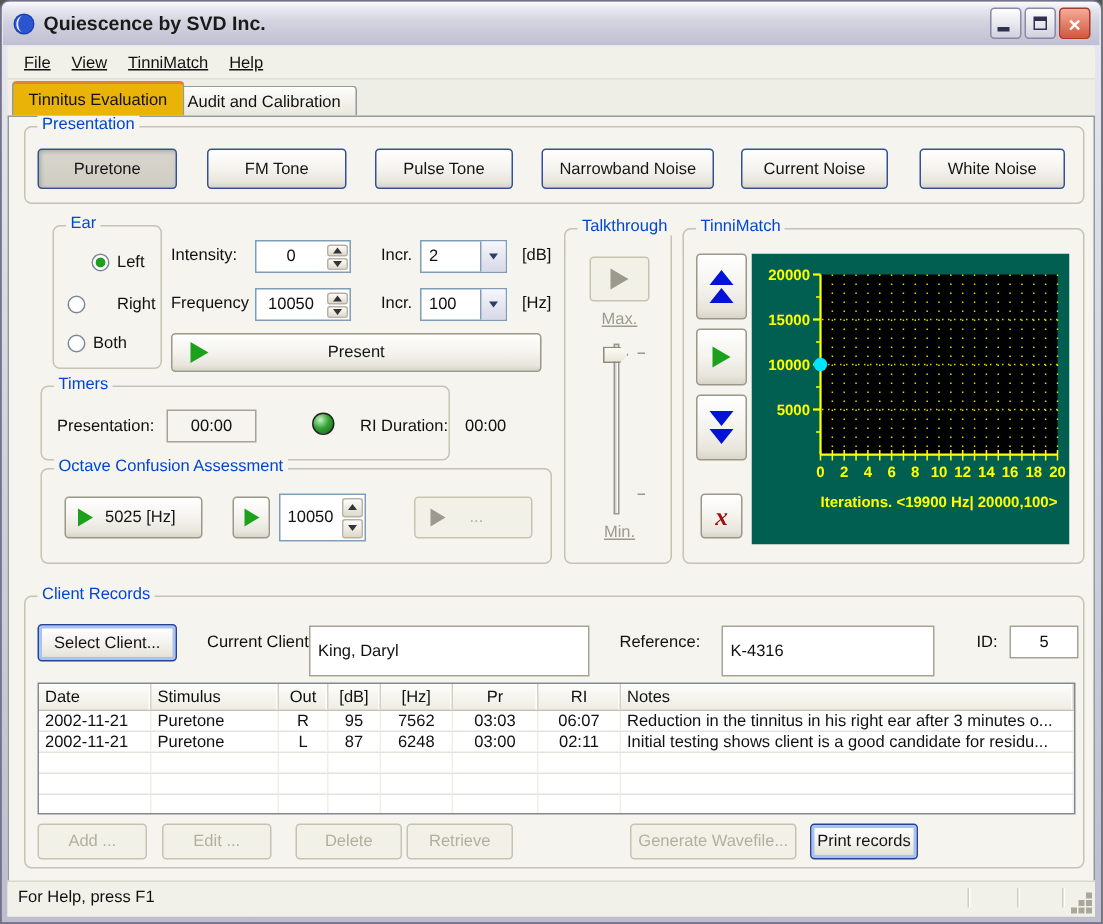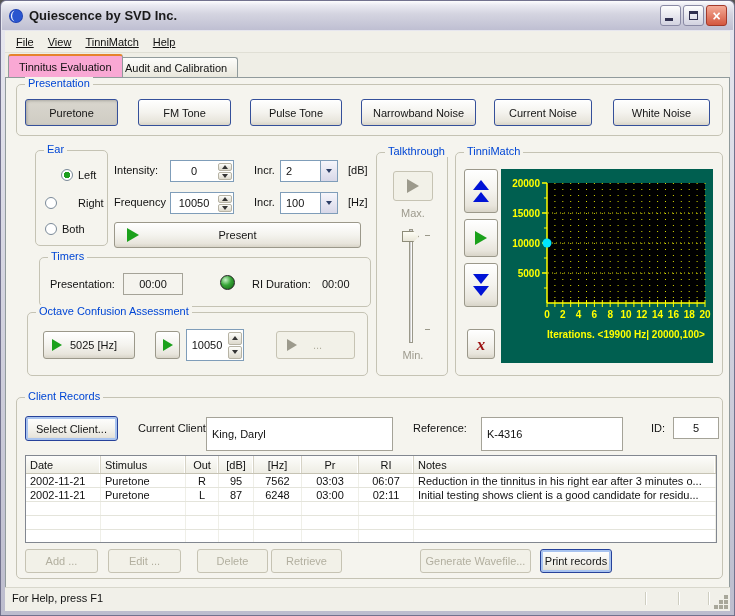--- a/index.html
+++ b/index.html
@@ -24,21 +24,21 @@
 
   
   .menubar{ position:absolute; left:0; right:0; top:0; height:22px; display:flex; align-items:center; padding-left:4px; background:#f1f0e9; border-bottom:1px solid #e0dfd5;text-decoration:underline;}
   .menu-item{ padding:3px 7px; cursor:default;}
 
   
   .tabstrip{ position:absolute; left:0; right:0; top:23px; height:23px;}
   .tab{ position:absolute; bottom:0; height:20px; padding:0 10px; display:flex; align-items:center;
     border:1px solid #919b9c; border-bottom:none; border-radius:3px 3px 0 0;
     background:linear-gradient(180deg,#fdfdfb,#e9e7dc); }
-  .tab.active{ height:23px; background:#f9a8d4; border-top:2px solid #e5832c; z-index:5;}
+  .tab.active{ height:23px; background:#eab308; border-top:2px solid #e5832c; z-index:5;}
 
   
   .page{ position:absolute; left:0; right:0; top:46px; bottom:21px; background:#f5f4ee; border:1px solid #919b9c; }
 
   
   .group{ position:absolute; border:1px solid #c5c3b4; border-radius:5px; }
   .group>.gl{ position:absolute; top:-8px; left:8px; background:#f5f4ee; color:#0046d5; padding:0 3px; white-space:nowrap;}
 
   
   .xpbtn{ position:absolute; border:1px solid #35509a; border-radius:3px;
@@ -52,21 +52,21 @@
   
   .tri-play{ width:0; height:0; border-style:solid; border-width:7px 0 7px 12px; border-color:transparent transparent transparent #1ba11b;}
   .tri-play.sm{ border-width:6px 0 6px 10px;}
   .tri-play.gray{ border-left-color:#9c9a8c;}
   .dbl{ display:flex; flex-direction:column; align-items:center;}
   .tri-up{ width:0;height:0;border-style:solid;border-width:0 8px 10px 8px;border-color:transparent transparent #0013d6 transparent; margin:1px 0;}
   .tri-down{ width:0;height:0;border-style:solid;border-width:10px 8px 0 8px;border-color:#0013d6 transparent transparent transparent; margin:1px 0;}
   .red-x{ font-family:"Liberation Serif", serif; font-style:italic; font-weight:bold; font-size:17px; color:#9c1212; line-height:17px;}
 
   .lbl{ position:absolute; white-space:nowrap;}
-  .lbl.dis{ color:#9d9a8d;}
+  .lbl.dis{ color:#9d9a8d;text-decoration:underline;}
 
   
   .vbox{ position:absolute; border:1px solid #a5a398; background:#fff; display:flex; align-items:center; padding:16px 5px;}
   .vbox.center{ justify-content:center; padding:0;}
   .vbox.flat{ background:transparent;}
 
   
   .spin{ position:absolute; border:1px solid #7f9db9; background:#fff; display:flex;}
   .spin .val{ flex:1; display:flex; align-items:center; justify-content:center;}
   .spin .btns{ width:16px; display:flex; flex-direction:column; padding:1px;}
@@ -213,21 +213,21 @@
             <span class="arr-d"></span>
           </span>
       </div>
       <span class="lbl" style="left:342px; top:118px;">[Hz]</span>
 
       <div class="xpbtn" style="left:108px; top:144px; width:247px; height:26px; border-color:#9b988a;">
         <span class="tri-play" style="position:absolute; left:12px;"></span>
         <span>Present</span>
       </div>
 
-      <div class="group" style="left:33px; top:179px; width:332px; height:50px;">
+      <div class="group" style="left:21px; top:179px; width:273px; height:50px;">
         <span class="gl">Timers</span>
         <span class="lbl" style="left:10px; top:20px;">Presentation:</span>
         <div class="vbox flat center" style="left:83px; top:15px; width:60px; height:22px;">00:00</div>
         <span class="led" style="left:180px; top:17px;"></span>
         <span class="lbl" style="left:212px; top:20px;">RI Duration:</span>
         <span class="lbl" style="left:282px; top:20px;">00:00</span>
       </div>
 
       <div class="group" style="left:21px; top:234px; width:341px; height:64px;">
         <span class="gl">Octave Confusion Assessment</span>

